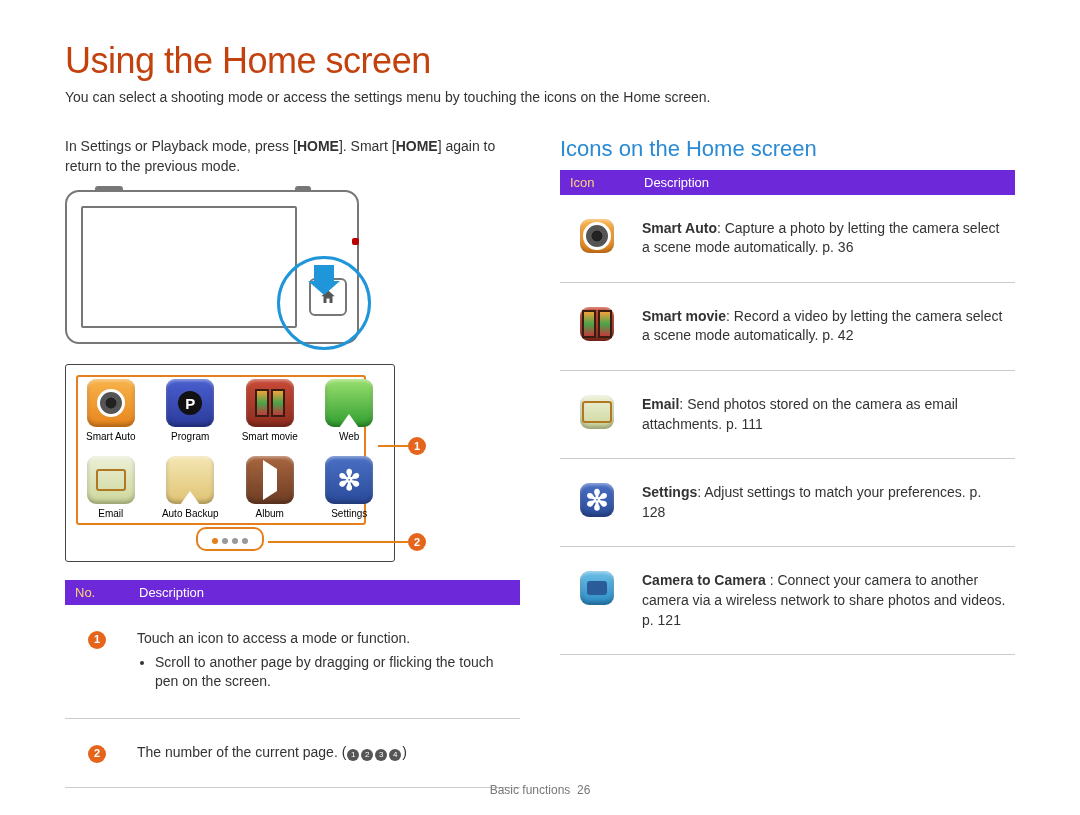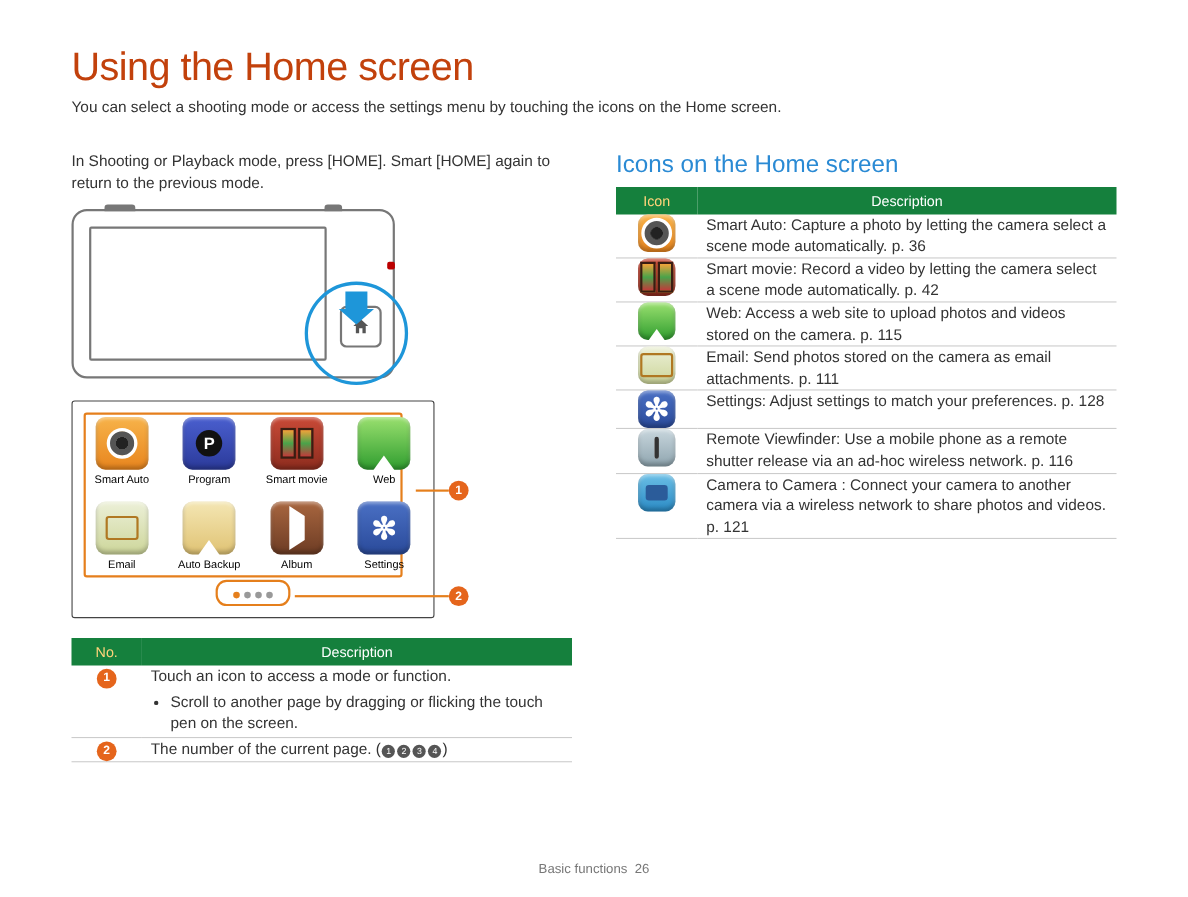--- a/index.html
+++ b/index.html
@@ -31,21 +31,21 @@
     gap: 40px;
   }
   .col { flex: 1; }
   h2.section {
     font-size: 22px;
     font-weight: 400;
     color: #2A8AD4;
     margin: 0 0 8px 0;
   }
   .body-text { font-size: 14px; line-height: 1.45; margin: 0 0 14px 0;}
-  .bold { font-weight: normal; }
+  .bold { font-weight: bold; }
 
   
   .camera {
     width: 290px; height: 150px;
     border: 2px solid #777; border-radius: 14px;
     position: relative; margin-bottom: 20px;
   }
   .camera::before {
     content:""; position:absolute; top:-6px; left:28px; width:28px; height:6px;
     background:#777; border-radius:3px 3px 0 0;
@@ -146,26 +146,26 @@
     width:18px;height:18px;border-radius:50%;background:#E5651C;color:#fff;
     font-size:11px;font-weight:bold;display:inline-flex;align-items:center;justify-content:center;
     flex:none;
   }
   .callout.c1{ right:-32px; top:72px;} .callout.c1 .line{width:30px;}
   .callout.c2{ right:-32px; bottom:10px;} .callout.c2 .line{width:140px;}
 
   
   table.desc { border-collapse: collapse; width:100%; margin-top:18px; font-size:14px;}
   table.desc th {
-    background:#15803d; color:#fff; font-weight:400; text-align:center;
+    background:#6d28d9; color:#fff; font-weight:400; text-align:left;
     padding:5px 10px; font-size:13px;
   }
   table.desc th:first-child{ color:#FFD37A;}
   table.desc td {
-    border-bottom:1px solid #ccc; padding:0 8px; vertical-align:top; line-height:1.4;
+    border-bottom:1px solid #ccc; padding:24px 8px; vertical-align:top; line-height:1.4;
   }
   table.desc td:first-child{ width:48px; text-align:center;}
   table.desc td .app-icon{ width:34px;height:34px; font-size:14px;}
   .mini-dots span{display:inline-block;width:12px;height:12px;border-radius:50%;background:#555;color:#fff;font-size:8px;line-height:12px;text-align:center;margin:0 1px;}
 
   ul.tight{ margin:4px 0 0 0; padding-left:18px;}
   ul.tight li{ margin:2px 0;}
 
   .footer{
     position:absolute; bottom:18px; left:0; right:0; text-align:center;
@@ -175,21 +175,21 @@
 </head>
 <body>
 
 <h1 class="title">Using the Home screen</h1>
 <p class="subtitle">You can select a shooting mode or access the settings menu by touching the icons on the Home screen.</p>
 
 <div class="cols">
 
   <div class="col">
     <p class="body-text">
-      <span>In Shooting or Playback mode, press [</span><span class="bold">HOME</span><span>]. Smart [</span><span class="bold">HOME</span><span>] again to return to the previous mode.</span>
+      <span>In Settings or Playback mode, press [</span><span class="bold">HOME</span><span>]. Smart [</span><span class="bold">HOME</span><span>] again to return to the previous mode.</span>
     </p>
 
     <div class="camera">
       <div class="cam-screen"></div>
       <div class="cam-side">
         <div class="dot"></div>
         <div class="home-btn">
           <svg viewBox="0 0 24 24">
               <path fill="#555" d="M12 3l9 8h-3v9h-4v-6h-4v6H6v-9H3z"></path>
             </svg>
@@ -287,42 +287,30 @@
           <tr>
             <td><div class="app-icon ic-smart-movie">
                 <span class="glyph-film">
                   <span></span>
                   <span></span>
                 </span>
               </div></td>
             <td><span class="bold">Smart movie</span>: Record a video by letting the camera select a scene mode automatically. p. 42</td>
           </tr>
           <tr>
-            <td><div class="app-icon ic-web">
-                <span class="glyph-arrow-up"></span>
-              </div></td>
-            <td><span class="bold">Web</span>: Access a web site to upload photos and videos stored on the camera. p. 115</td>
-          </tr>
-          <tr>
             <td><div class="app-icon ic-email">
                 <span class="glyph-mail"></span>
               </div></td>
             <td><span class="bold">Email</span>: Send photos stored on the camera as email attachments. p. 111</td>
           </tr>
           <tr>
             <td><div class="app-icon ic-settings">
                 <span class="glyph-gear"></span>
               </div></td>
             <td><span class="bold">Settings</span>: Adjust settings to match your preferences. p. 128</td>
-          </tr>
-          <tr>
-            <td><div class="app-icon ic-remote">
-                <span class="glyph-phone"></span>
-              </div></td>
-            <td><span class="bold">Remote Viewfinder</span>: Use a mobile phone as a remote shutter release via an ad-hoc wireless network. p. 116</td>
           </tr>
           <tr>
             <td><div class="app-icon ic-cam2cam">
                 <span class="glyph-cam"></span>
               </div></td>
             <td><span class="bold">Camera to Camera </span>: Connect your camera to another camera via a wireless network to share photos and videos. p. 121</td>
           </tr>
         </tbody>
     </table>
   </div>

